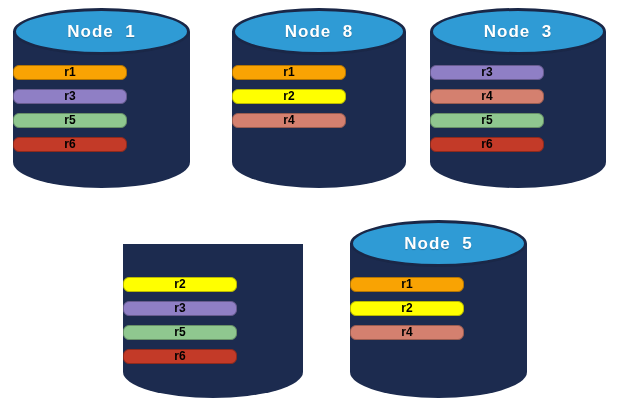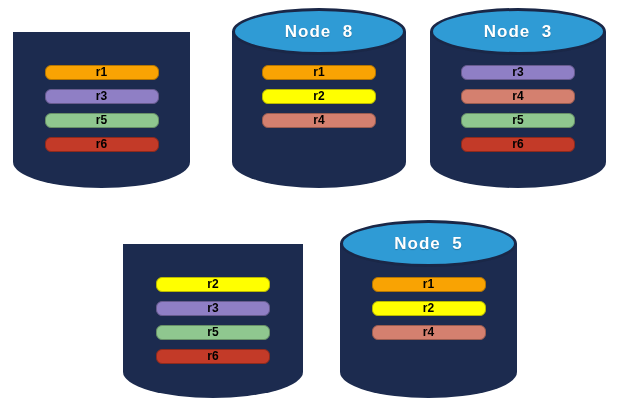--- a/index.html
+++ b/index.html
@@ -15,21 +15,21 @@
     background: #ffffff;
     overflow: hidden;
   }
   .node { position: absolute; }
   
   .node:nth-child(1) { left: 13px;  top: 8px;   width: 177px; height: 180px; }
   .node:nth-child(2) { left: 232px; top: 8px;   width: 174px; height: 180px; }
   .node:nth-child(3) { left: 430px; top: 8px;   width: 176px; height: 180px; }
   
   .node:nth-child(4) { left: 123px; top: 220px; width: 180px; height: 178px; }
-  .node:nth-child(5) { left: 340px; top: 220px; width: 177px; height: 178px; }
+  .node:nth-child(5) { left: 350px; top: 220px; width: 177px; height: 178px; }
 
   .cyl-body {
     position: absolute;
     left: 0; right: 0;
     top: 24px; bottom: 0;
     background: var(--cyl-body);
     border-radius: 0 0 50% 50% / 0 0 26px 26px;
   }
   .cyl-top {
     position: absolute;
@@ -50,21 +50,21 @@
     letter-spacing: 1px;
     white-space: pre;
     text-shadow: 0 1px 1px rgba(0,0,0,0.25);
   }
   .bars {
     position: absolute;
     left: 0; right: 0;
     top: 57px;
     display: flex;
     flex-direction: column;
-    align-items: center;
+    align-items: flex-start;
     gap: 9px;
   }
   .bar {
     width: 114px;
     height: 15px;
     box-sizing: border-box;
     border: 1px solid rgba(0,0,0,0.25);
     border-radius: 6px;
     text-align: center;
     font-weight: bold;
@@ -72,20 +72,23 @@
     line-height: 13px;
     color: var(--bar-text);
   }
 </style>
 </head>
 <body>
 
 <div id="canvas">
   <div class="node">
     <div class="cyl-body"></div>
+    <div class="cyl-top">
+      <span class="node-label">Node  1</span>
+    </div>
     <div class="bars">
         <div class="bar" style="background: rgb(249, 163, 3); border-color: rgb(179, 117, 2);">r1</div>
         <div class="bar" style="background: rgb(143, 127, 197); border-color: rgb(103, 91, 142);">r3</div>
         <div class="bar" style="background: rgb(143, 199, 143); border-color: rgb(103, 143, 103);">r5</div>
         <div class="bar" style="background: rgb(195, 58, 40); border-color: rgb(140, 42, 29);">r6</div>
       </div>
   </div>
 
   <div class="node">
     <div class="cyl-body"></div>

